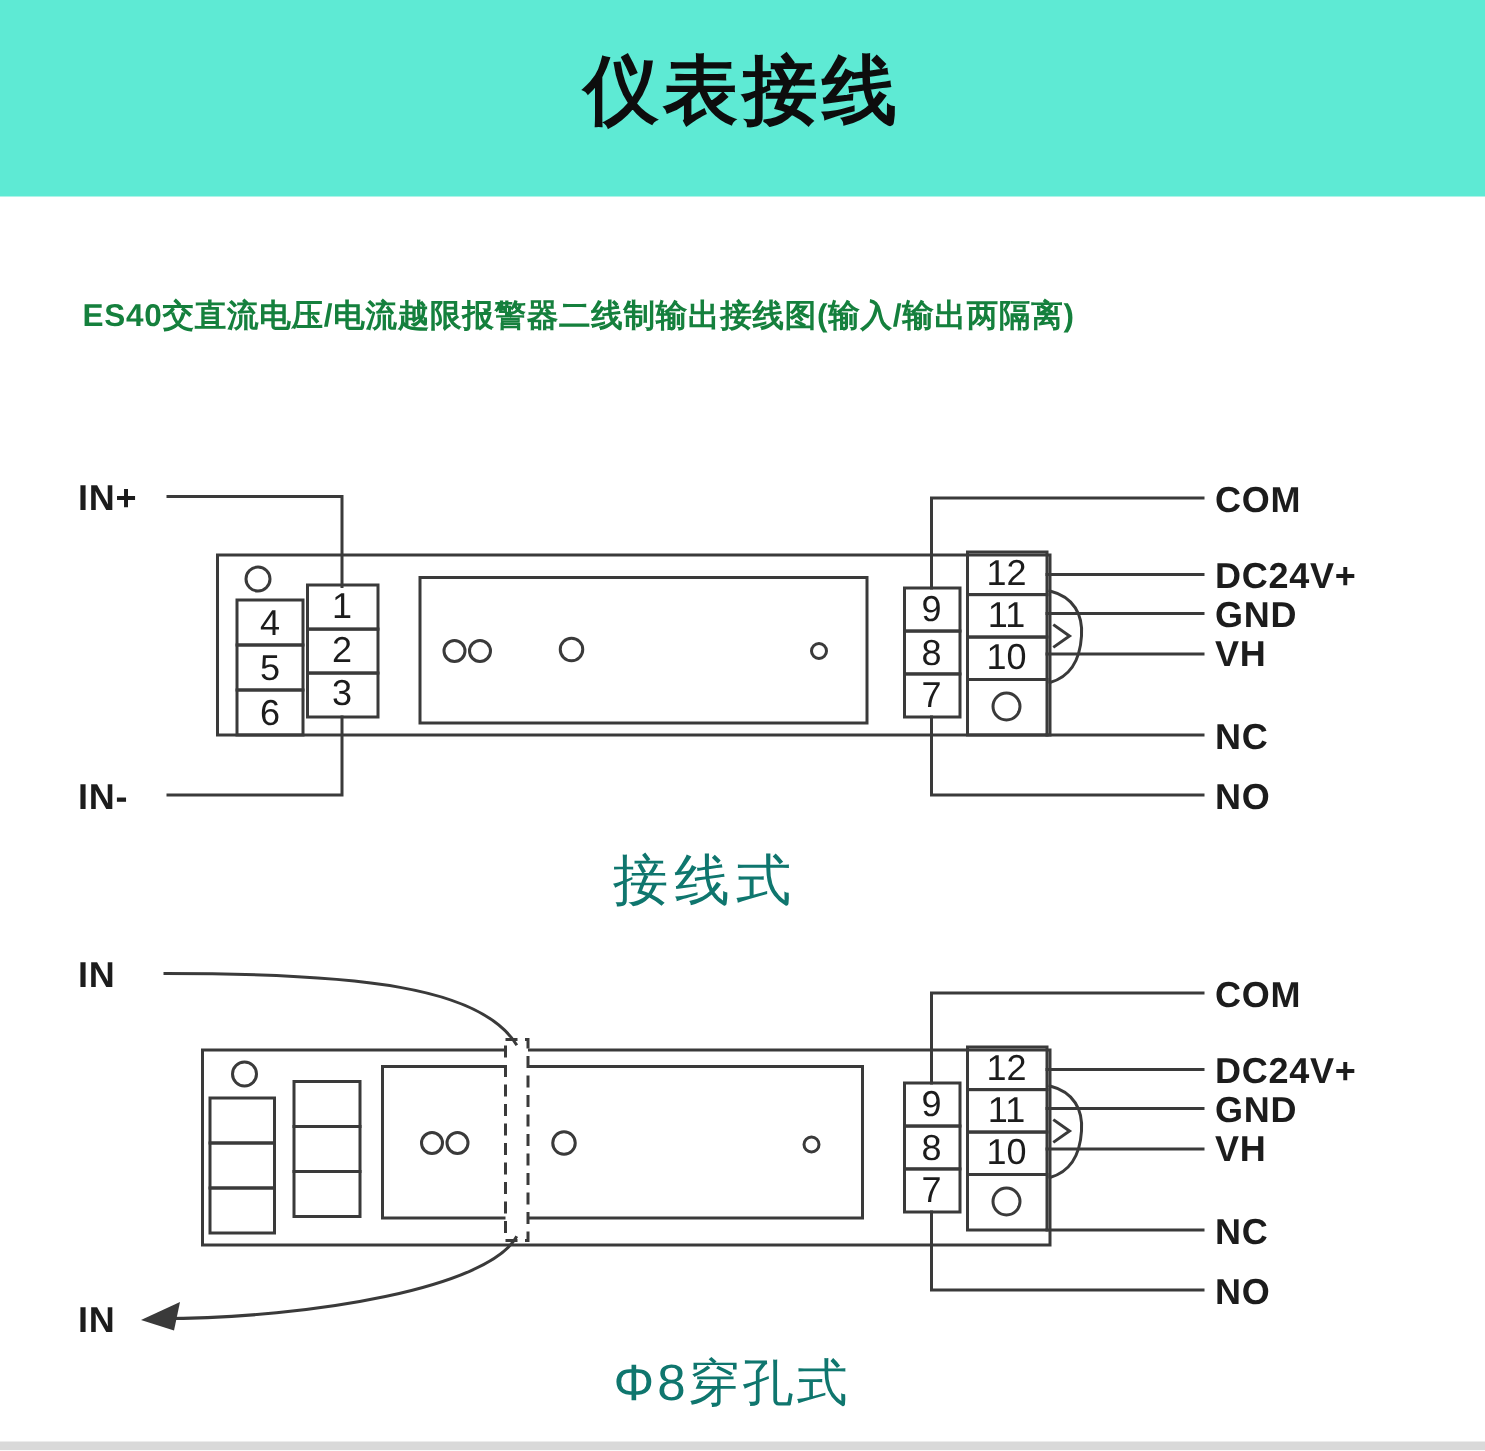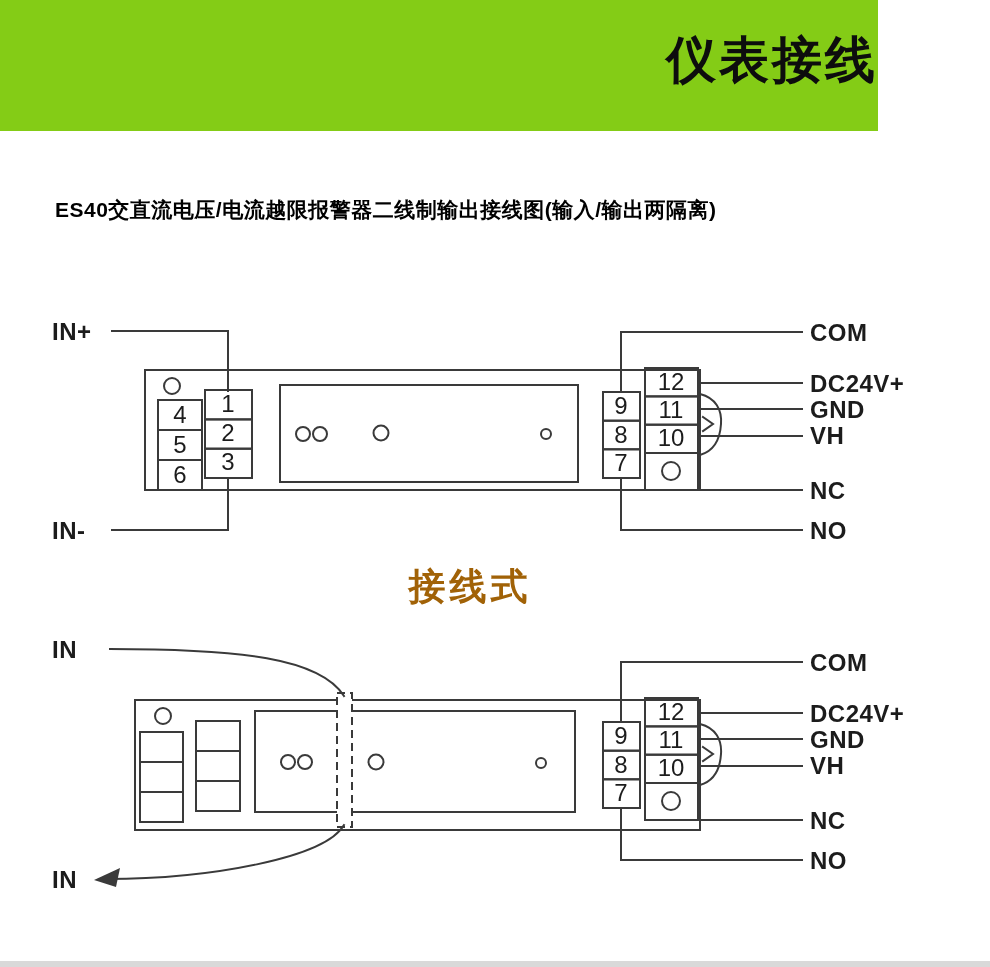--- a/index.html
+++ b/index.html
@@ -3,45 +3,45 @@
 <meta charset="utf-8">
 <style>
   * { margin:0; padding:0; box-sizing:border-box; }
   html,body { background:#ffffff; }
   body { font-family:"Liberation Sans","DejaVu Sans",sans-serif; }
   .page {
     position:relative; width:990px; height:967px;
     background:#ffffff; overflow:hidden; margin:0 auto;
   }
   .header {
-    position:absolute; top:0; left:0; width:878px; height:131px;
-    background:#84cc16; text-align:right;
+    position:absolute; top:0; left:0; width:990px; height:131px;
+    background:#5eead4; text-align:center;
   }
   .header .title {
     padding-top:33px; font-size:50px; font-weight:bold;
     color:#0d0d0d; letter-spacing:3px; line-height:1.1;
   }
   .header .subtitle {
     font-size:17px; color:#4d4d4d; margin-top:4px; letter-spacing:0.5px;
   }
   .description {
     position:absolute; top:196px; left:55px; width:900px;
-    font-size:21px; font-weight:bold; color:#000000; letter-spacing:0.5px;
+    font-size:21px; font-weight:bold; color:#15803d; letter-spacing:0.5px;
   }
   svg.diagram { position:absolute; left:0; display:block; }
   #diagram1 { top:300px; }
   #diagram2 { top:630px; }
   .st { fill:none; stroke:#3a3a3a; stroke-width:2px; stroke-linecap:square; stroke-linejoin:miter; }
   .st-dash { fill:#ffffff; stroke:#3a3a3a; stroke-width:2px; stroke-dasharray:8 5; }
   .st-fill { fill:#3a3a3a; stroke:none; }
   text { fill:#1c1c1c; font-family:"Liberation Sans","DejaVu Sans",sans-serif; }
   text.num { font-size:24px; font-weight:400; }
   text.lbl { font-size:24px; font-weight:600; letter-spacing:0.5px; }
   .caption {
-    position:absolute; text-align:center; color:#a16207; font-weight:700;
+    position:absolute; text-align:center; color:#0f766e; font-weight:400;
   }
   #caption1 { top:562px; left:0; width:940px; font-size:37px; letter-spacing:4px; }
   #caption2 { top:899px; left:0; width:976px; font-size:34px; letter-spacing:2px; }
   .footer-bar {
     position:absolute; left:0; bottom:0; width:990px; height:6px; background:#d9d9d9;
   }
 </style>
 </head>
 <body>
 
@@ -197,15 +197,16 @@
     <text class="num" x="671" y="776" text-anchor="middle">10</text>
 
     <text class="lbl" x="810" y="671">COM</text>
     <text class="lbl" x="810" y="722">DC24V+</text>
     <text class="lbl" x="810" y="748">GND</text>
     <text class="lbl" x="810" y="774">VH</text>
     <text class="lbl" x="810" y="829">NC</text>
     <text class="lbl" x="810" y="869">NO</text>
   </svg>
 
+  <div id="caption2" class="caption">Φ8穿孔式</div>
 
   <div class="footer-bar"></div>
 </div>
 
 </body></html>

